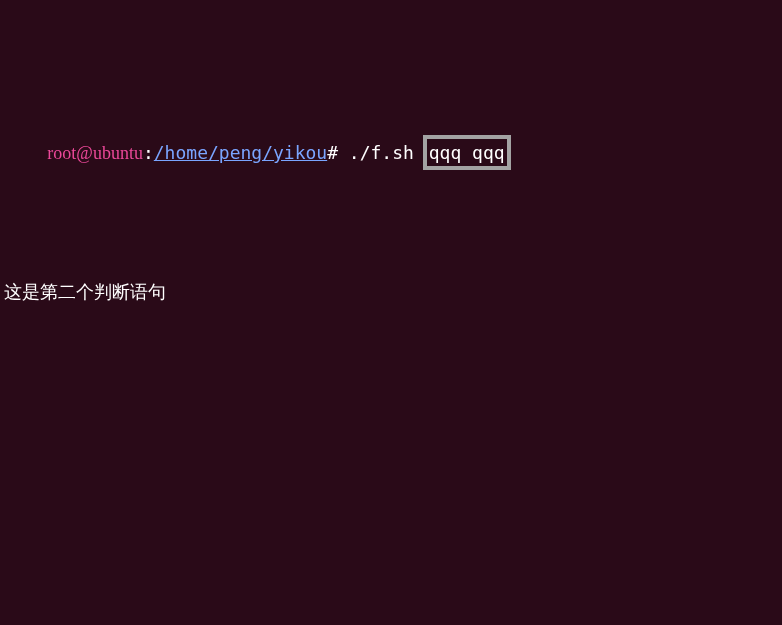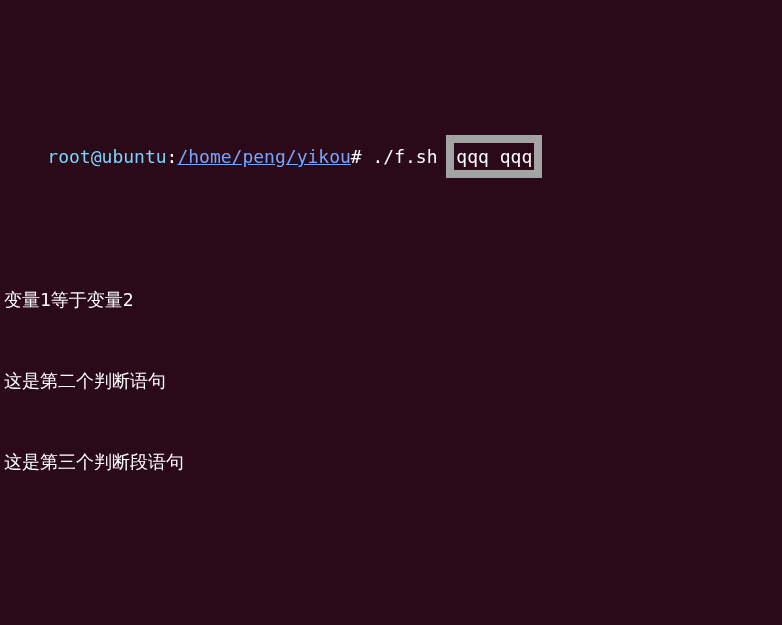--- a/index.html
+++ b/index.html
@@ -15,43 +15,41 @@
   }
   .terminal {
     position: relative;
     padding: 0 4px;
     white-space: pre;
   }
   .line {
     color: #ffffff;
     position: relative;
   }
-  .prompt-user { color: #7dd3fc; }
+  .prompt-user { color: #ec4899; font-family: Liberation Serif, serif; }
   .prompt-path { color: #7aa5ff; text-decoration: underline; }
   .prompt-sep { color: #ffffff; }
   .boxed {
     display: inline-block;
-    border: 8px solid #a3a3a3;
+    border: 4px solid #a3a3a3;
     padding: 0 2px;
     margin-left: -2px;
   }
 </style>
 </head>
 <body>
 
 <div class="terminal">
 
   
   <div class="line">
     <span class="prompt-user">root@ubuntu</span><span class="prompt-sep">:</span><span class="prompt-path">/home/peng/yikou</span><span class="prompt-sep"># </span><span>./f.sh </span><span class="boxed">qqq qqq</span>
   </div>
 
-  <div class="line">变量1等于变量2</div>
   <div class="line">这是第二个判断语句</div>
-  <div class="line">这是第三个判断段语句</div>
   
   
   
   
   
   
 
   
   
 

